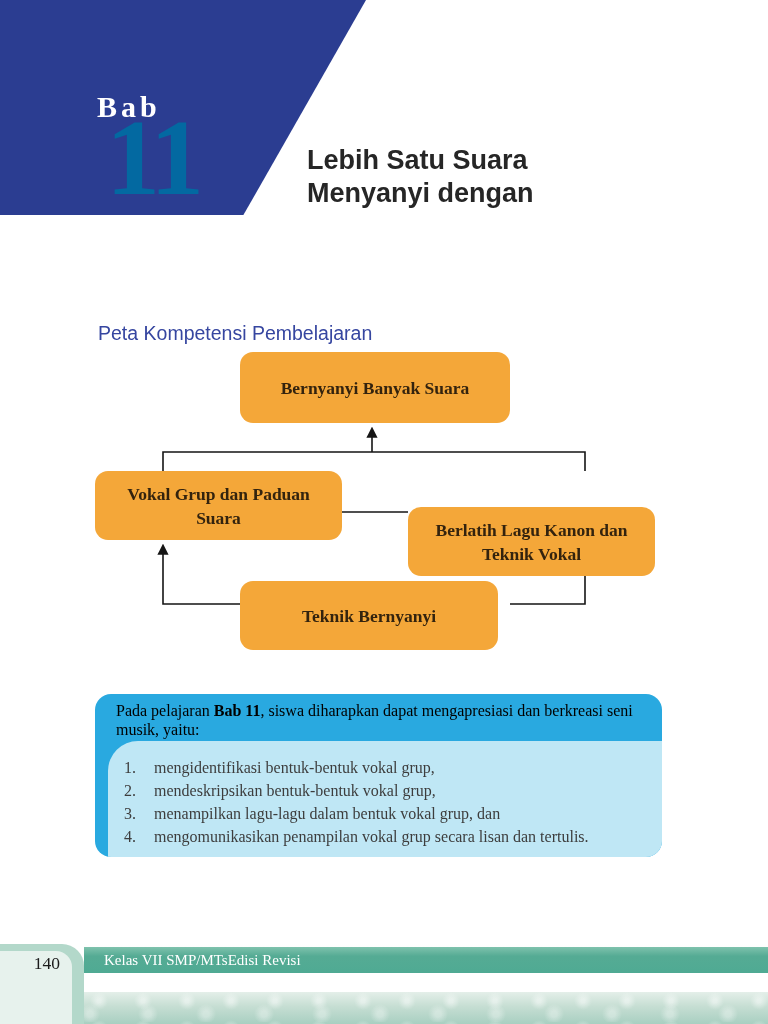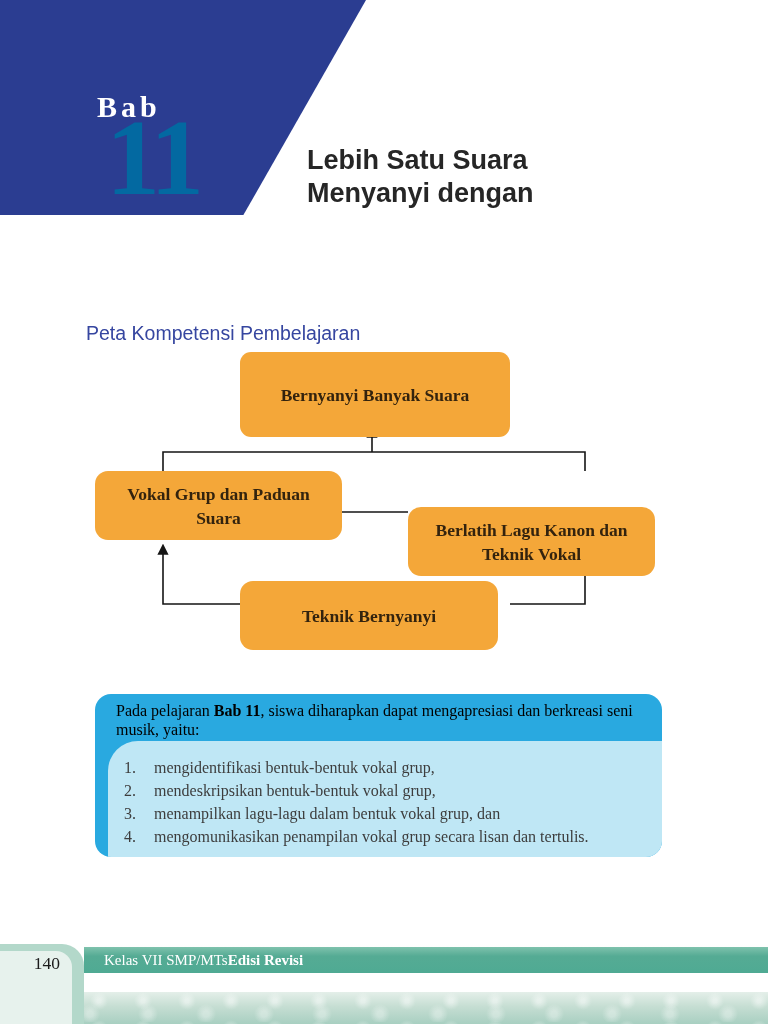--- a/index.html
+++ b/index.html
@@ -25,33 +25,33 @@
     font-weight:700;font-size:108px;line-height:1;letter-spacing:-4px;
   }
   
   .chapter-title{
     position:absolute;left:307px;top:144px;
     font-family:"Liberation Sans",sans-serif;font-weight:700;
     font-size:27px;line-height:33px;color:#262626;
   }
   
   .section-heading{
-    position:absolute;left:86px;top:322px;
+    position:absolute;left:98px;top:322px;
     font-family:"Liberation Sans",sans-serif;
     font-size:19.5px;color:#3646a0;line-height:22px;
   }
   
   .fc-node{
     position:absolute;background:#f4a739;border-radius:13px;
     color:#33230e;font-family:"Liberation Serif",serif;font-weight:700;
     font-size:17.5px;line-height:24px;text-align:center;
     display:flex;align-items:center;justify-content:center;
     padding:4px 14px;box-sizing:border-box;
   }
-  .fc-top   {left:240px;top:352px;width:270px;height:85px;border-radius:11px;}
+  .fc-top   {left:240px;top:352px;width:270px;height:71px;}
   .fc-left  {left:95px; top:471px;width:247px;height:69px;}
   .fc-right {left:408px;top:471px;width:247px;height:69px;margin-top:36px;}
   .fc-bottom{left:240px;top:581px;width:258px;height:69px;}
   .fc-svg{position:absolute;left:0;top:0;width:768px;height:1024px;pointer-events:none;}
   
   .infobox{
     position:absolute;left:95px;top:694px;width:567px;height:163px;
     background:#29a9e0;border-radius:16px;overflow:hidden;
   }
   .infobox-header{
@@ -79,21 +79,21 @@
       radial-gradient(circle at 32px 22px, rgba(255,255,255,0.35) 3px, transparent 10px),
       linear-gradient(180deg,#e4efe9 0%,#c6ded3 45%,#a8cfc1 100%);
     background-size:44px 28px,58px 30px,100% 100%;
   }
   .teal-bar{
     position:absolute;left:84px;top:947px;width:684px;height:26px;
     background:linear-gradient(180deg,#7fc2ad 0%,#55ab94 35%,#4faa93 100%);
     display:flex;align-items:center;box-sizing:border-box;padding-left:20px;
     color:#ffffff;font-size:15px;
   }
-  .teal-bar b{font-weight:700;}
+  .teal-bar b{font-weight:400;}
   .tab-outer{
     position:absolute;left:0;top:944px;width:84px;height:80px;
     background:#b3d8ca;border-top-right-radius:22px;
   }
   .tab-inner{
     position:absolute;left:0;top:951px;width:72px;height:73px;
     background:#e7f2ed;border-top-right-radius:16px;
     box-sizing:border-box;padding:2px 12px 0 0;
     text-align:right;color:#1b1b1b;font-size:17.5px;
   }

